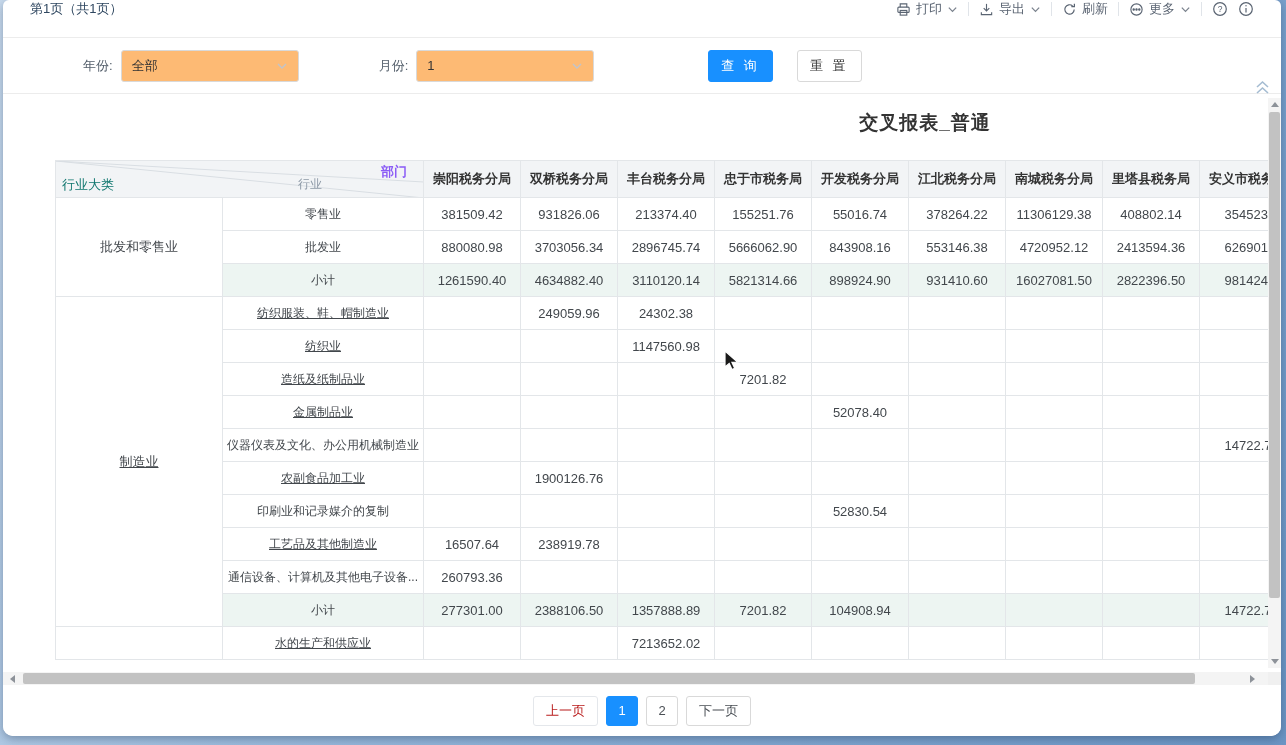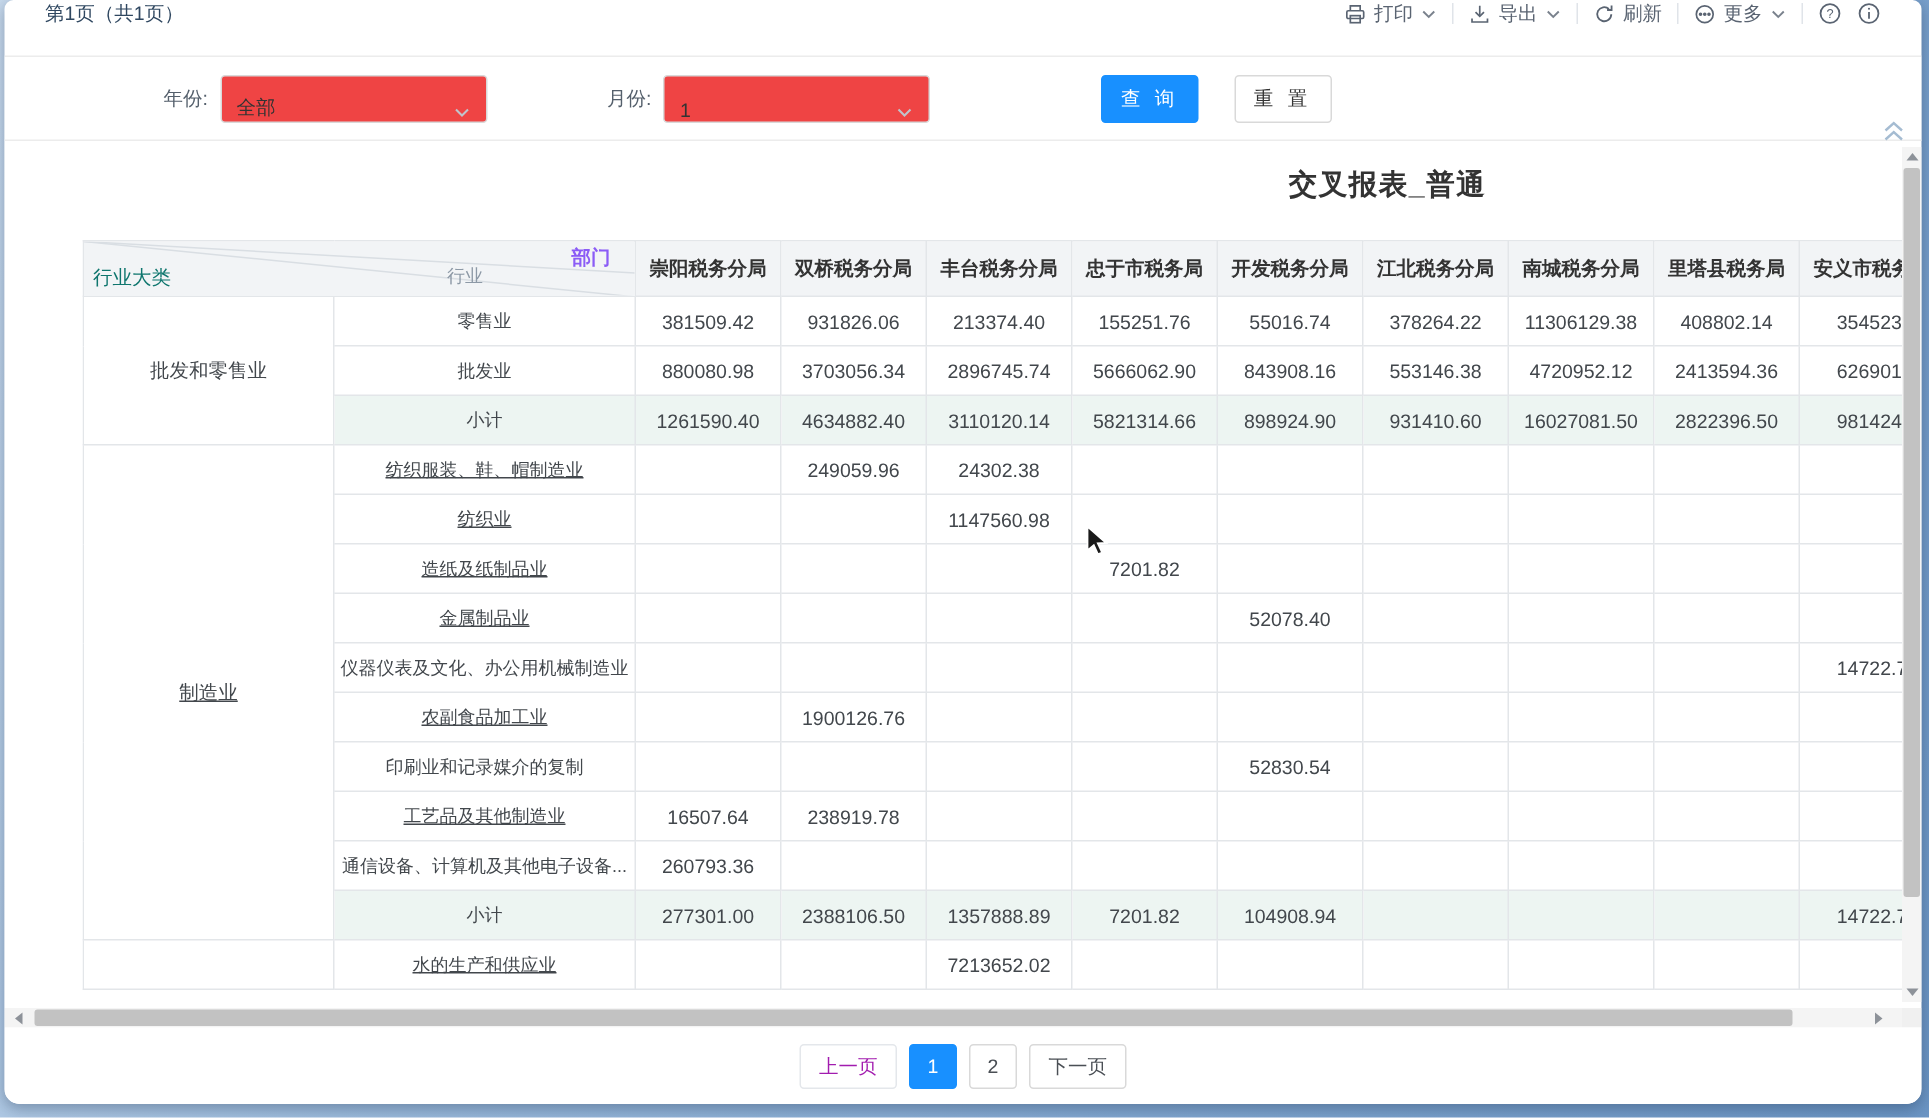--- a/index.html
+++ b/index.html
@@ -15,24 +15,24 @@
   
   .toolbar{position:absolute;left:0;top:0;width:100%;height:38px;box-sizing:border-box;
     border-bottom:1px solid #ececec;display:flex;align-items:flex-start;justify-content:space-between;padding:0 27px;}
   .page-info{color:#2f4760;font-size:13px;}
   .tb-right{display:flex;align-items:center;gap:10px;color:#5a6472;font-size:13px;}
   .tb-item{display:flex;align-items:center;gap:5px;cursor:pointer;white-space:nowrap;}
   .tb-item svg{display:block;}
   .tb-sep{width:1px;height:14px;background:#e0e4e9;}
   
   .filterbar{position:absolute;left:0;top:38px;width:100%;height:56px;box-sizing:border-box;
-    border-bottom:1px solid #ececec;display:flex;align-items:center;padding-left:106px;
+    border-bottom:1px solid #ececec;display:flex;align-items:center;padding-left:80px;
     font-size:13px;color:#55606c;background:#fff;}
-  .select{width:178px;height:32px;border:1px solid #d9d9d9;border-radius:3px;background:#ef4444;
-    display:flex;align-items:flex-end;justify-content:space-between;padding:0 10px;box-sizing:border-box;
+  .select{width:178px;height:32px;border:1px solid #d9d9d9;border-radius:3px;background:#fdba74;
+    display:flex;align-items:center;justify-content:space-between;padding:0 10px;box-sizing:border-box;
     margin-left:8px;color:#333;font-size:13px;cursor:pointer;}
   .month-label{margin-left:80px;}
   .btn{height:32px;min-width:62px;border-radius:3px;border:1px solid #d9d9d9;background:#fff;color:#333;
     font-size:13px;letter-spacing:3px;cursor:pointer;font-family:inherit;padding:0 12px;}
   .btn.primary{background:var(--accent,#1890ff);border-color:var(--accent,#1890ff);color:#fff;margin-left:114px;}
   .btn.ghost{margin-left:24px;}
   
   .content{position:absolute;left:0;top:94px;width:1265px;height:578px;overflow:hidden;background:#fff;}
   .report-title{position:absolute;left:52px;top:16px;width:1740px;text-align:center;
     font-size:19px;font-weight:bold;color:#333;letter-spacing:1px;}
@@ -60,21 +60,21 @@
   .tri-up{width:0;height:0;border-left:4px solid transparent;border-right:4px solid transparent;border-bottom:5px solid #8d9299;}
   .tri-down{width:0;height:0;border-left:4px solid transparent;border-right:4px solid transparent;border-top:5px solid #8d9299;}
   .tri-left{width:0;height:0;border-top:4px solid transparent;border-bottom:4px solid transparent;border-right:5px solid #8d9299;}
   .tri-right{width:0;height:0;border-top:4px solid transparent;border-bottom:4px solid transparent;border-left:5px solid #8d9299;}
   .collapse-ctl{position:absolute;left:1251px;top:80px;cursor:pointer;}
   
   .footer{position:absolute;left:0;top:685px;width:100%;height:51px;background:#fff;
     display:flex;align-items:center;justify-content:center;gap:8px;}
   .pg-btn{height:30px;min-width:32px;padding:0 12px;border:1px solid #d9d9d9;background:#fff;border-radius:3px;
     font-size:13px;color:#4a4f55;font-family:inherit;cursor:pointer;}
-  .pg-btn.disabled{color:#a21caf;border-color:#e4e7eb;cursor:default;}
+  .pg-btn.disabled{color:#b91c1c;border-color:#e4e7eb;cursor:default;}
   .page-btn{width:32px;height:30px;border:1px solid #d9d9d9;background:#fff;border-radius:3px;
     font-size:13px;color:#4a4f55;font-family:inherit;cursor:pointer;padding:0;}
   .page-btn.active{background:var(--accent,#1890ff);border-color:var(--accent,#1890ff);color:#fff;}
   #pages{display:flex;gap:8px;}
   .mouse-cursor{position:absolute;left:767px;top:350px;pointer-events:none;}
 </style>
 </head>
 <body>
 
 <div id="window">

